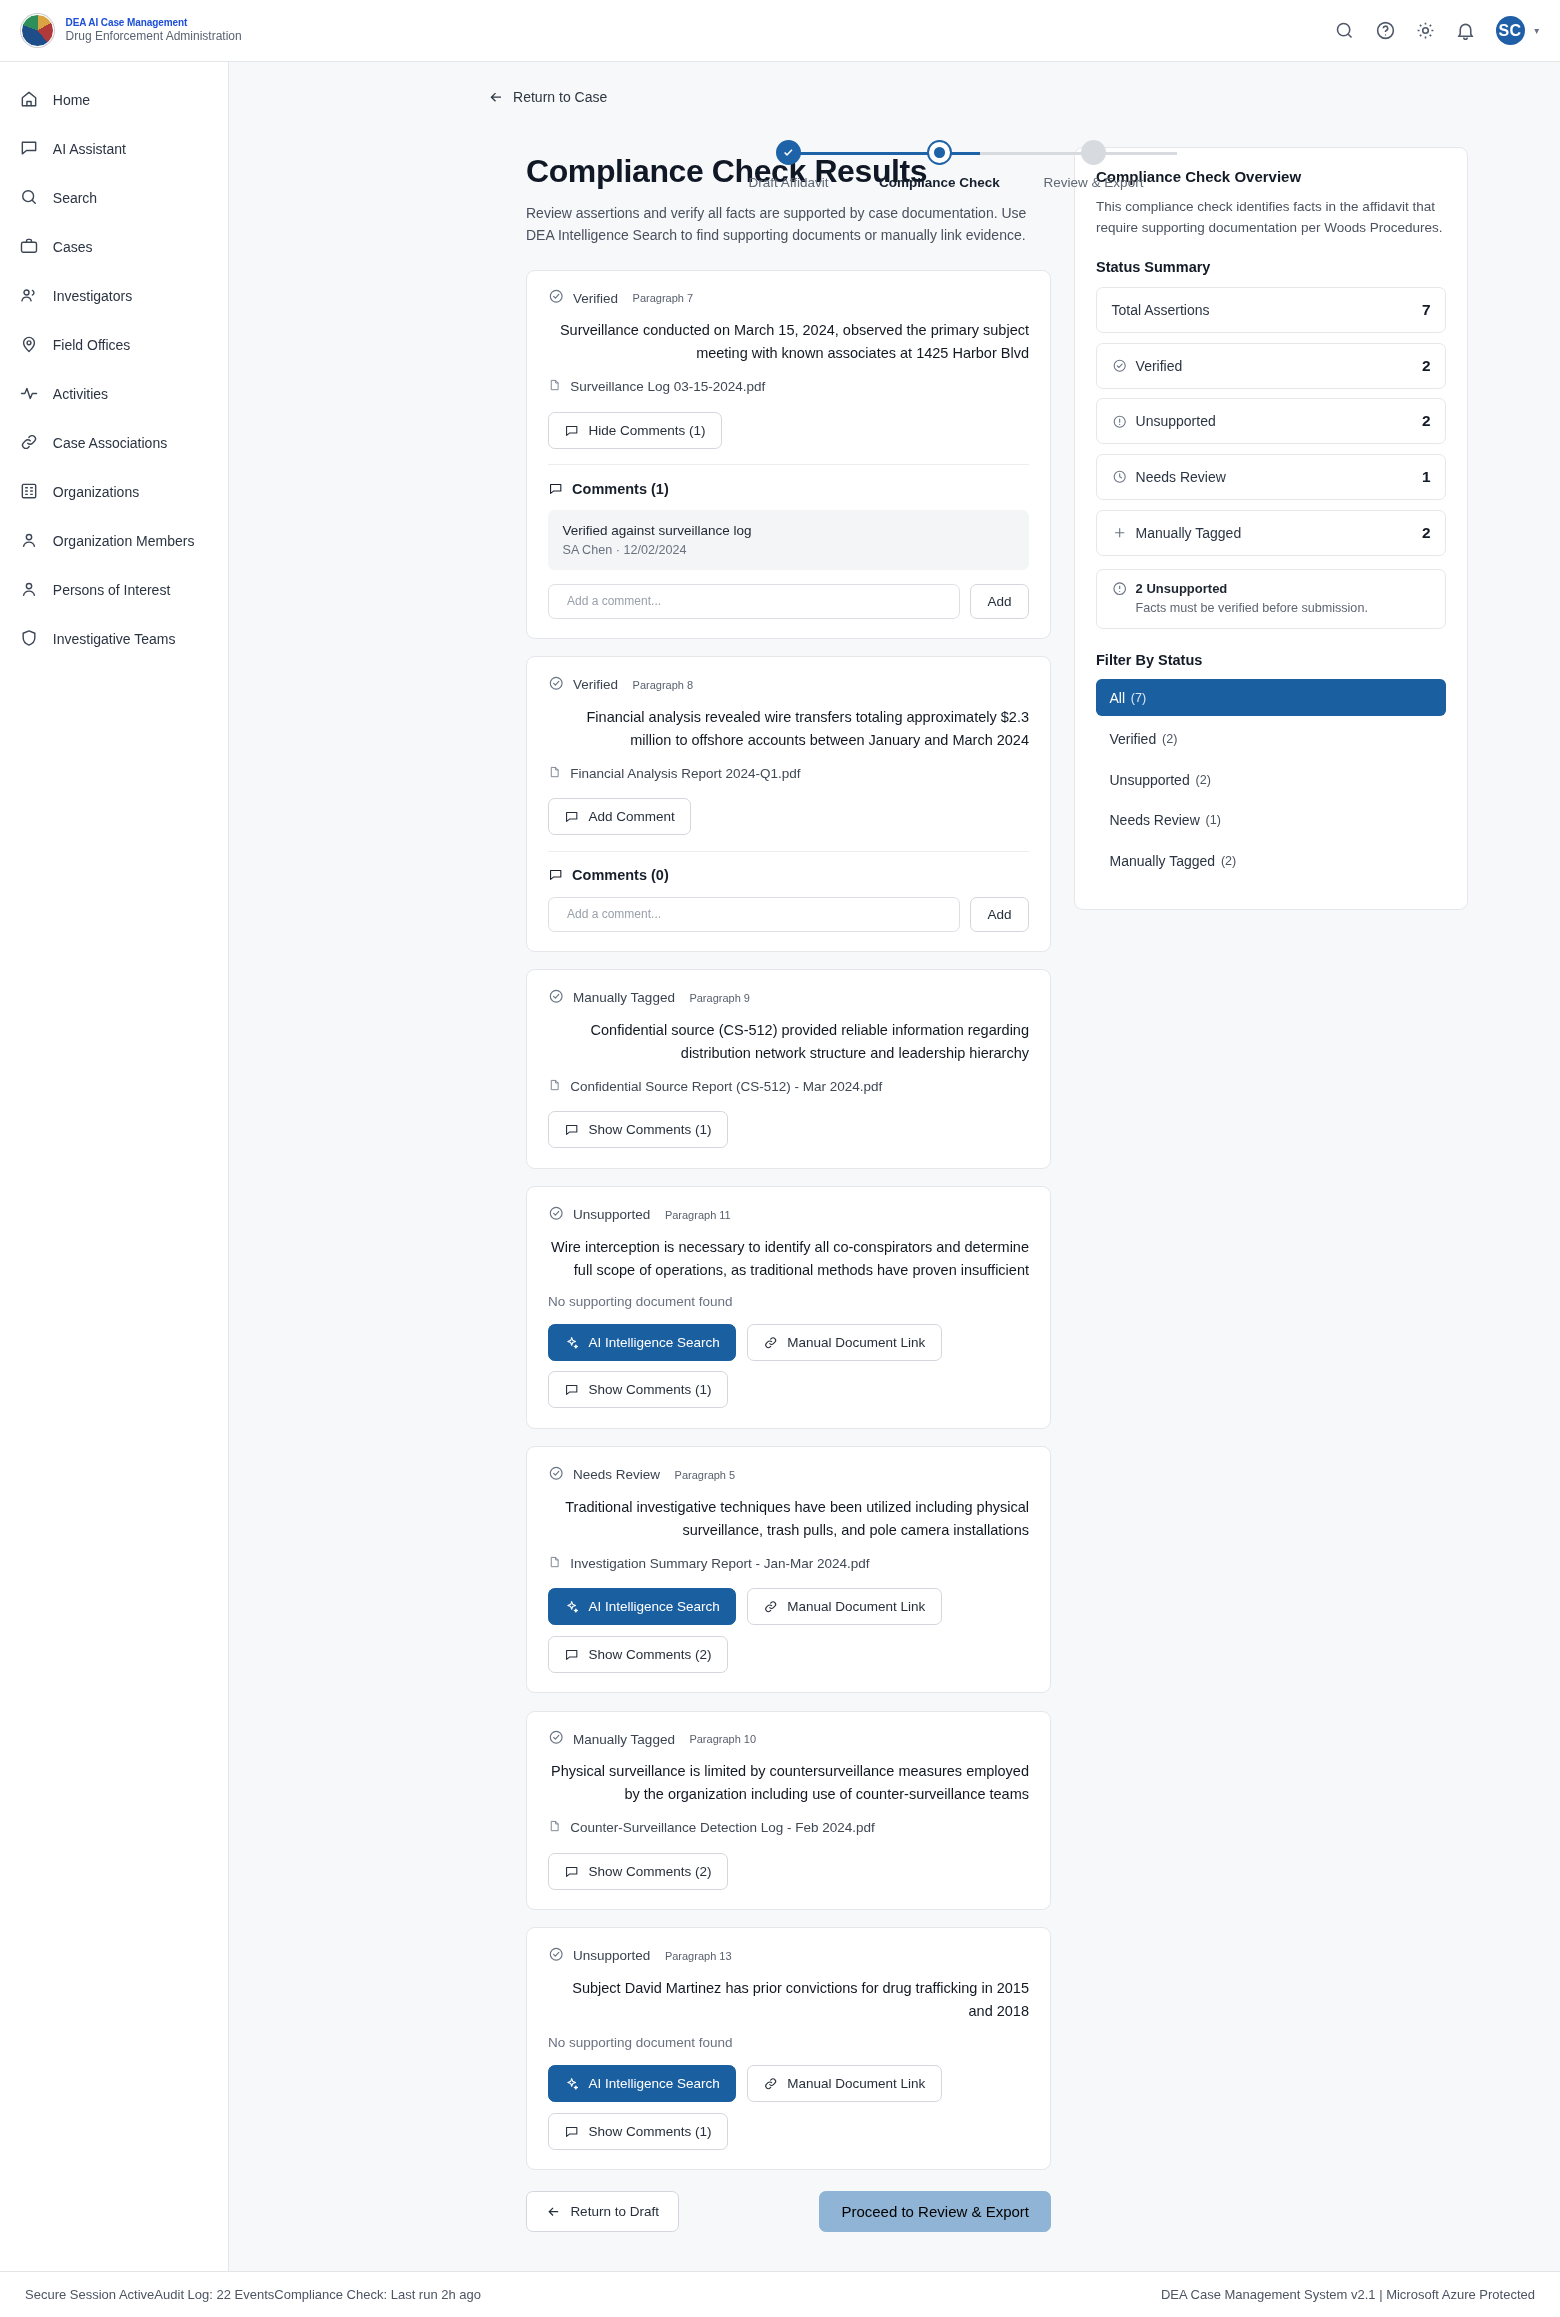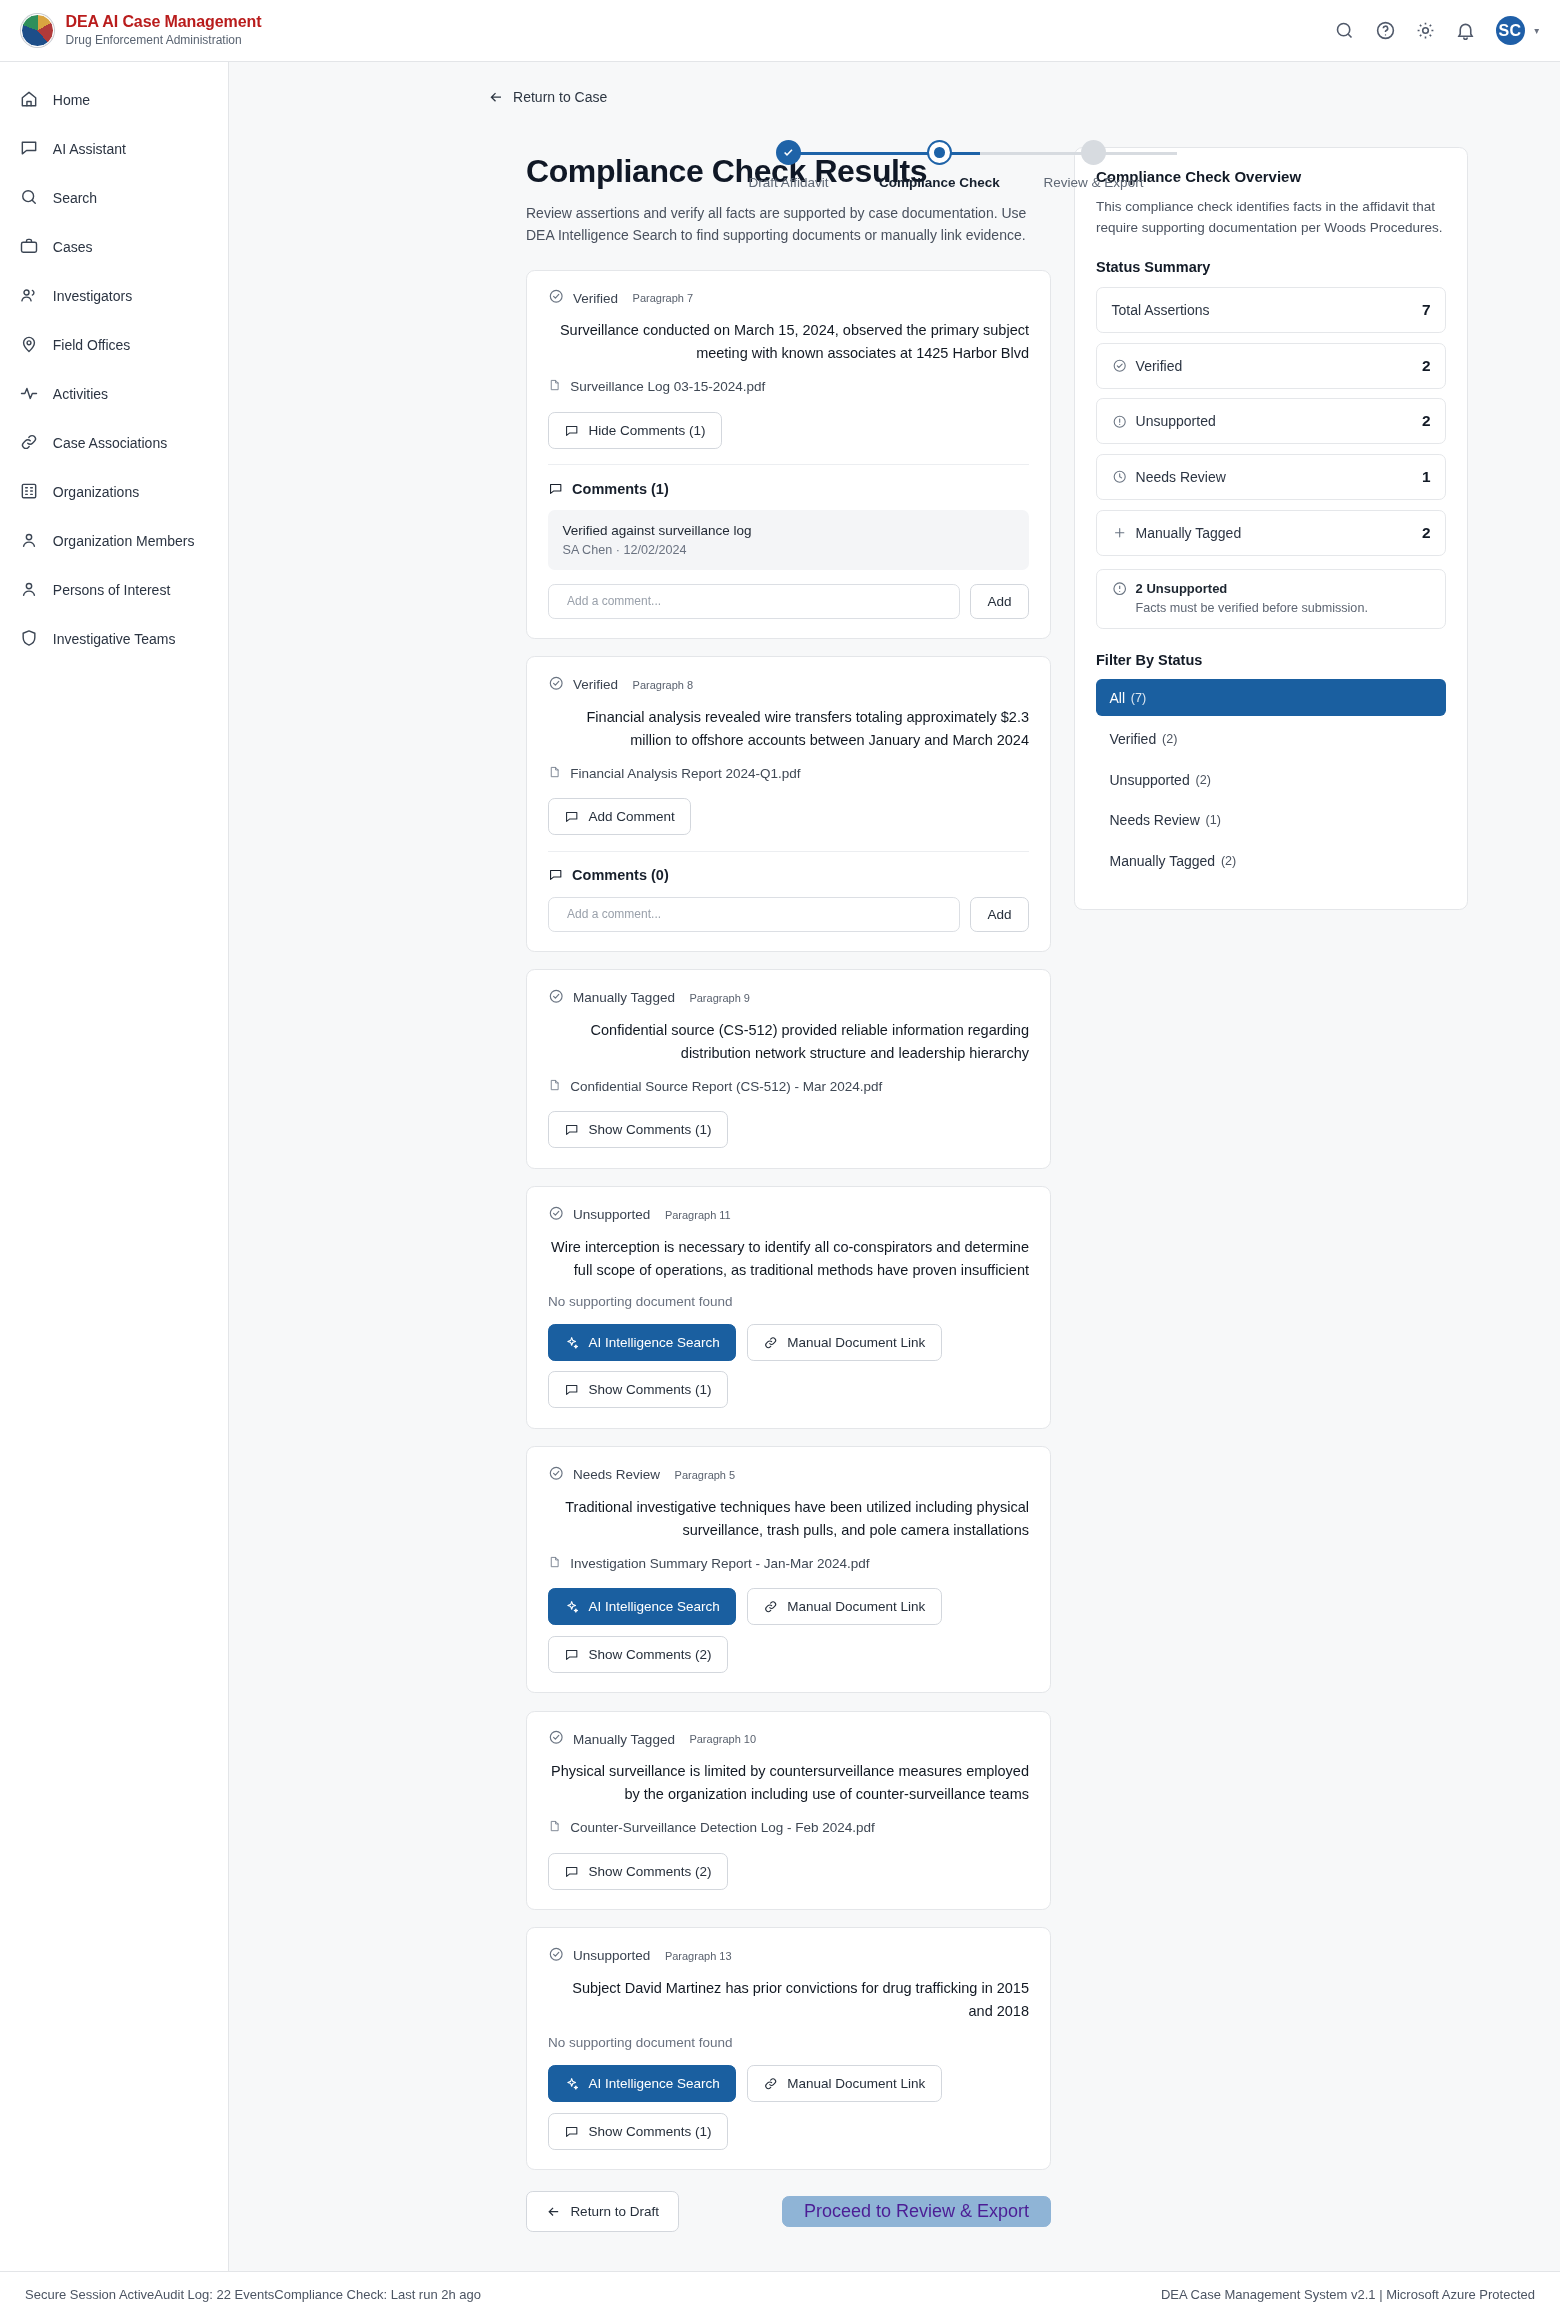--- a/index.html
+++ b/index.html
@@ -20,21 +20,21 @@
   }
   .brand { display:flex; align-items:center; gap:11.6px; }
   .logo {
     width:33px; height:33px; border-radius:50%;
     background:
       conic-gradient(from 200deg, #1d4e89 0deg 90deg, #2f8f5b 90deg 160deg,
                      #d9a441 160deg 220deg, #b03a3a 220deg 300deg, #1d4e89 300deg 360deg);
     border:1.9px solid #ffffff; box-shadow:0 0 0 1px #c9ccd1;
   }
   .brand-text { line-height:1.15; }
-  .brand-title { font-size:16px; font-weight:700; color:#b91c1c; letter-spacing:-0.1px; }
+  .brand-title { font-size:10px; font-weight:700; color:#1d4ed8; letter-spacing:-0.1px; }
   .brand-sub { font-size:12px; color:#5a6472; margin-top:1.9px; }
   .top-actions { margin-left:auto; display:flex; align-items:center; gap:19.3px; }
   .ticon { width:21px; height:21px; color:#50596a; display:block; }
   .avatar {
     width:29px; height:29px; border-radius:50%; background:#1f5fa8; color:#fff;
     font-size:16px; font-weight:700; display:flex; align-items:center; justify-content:center;
     letter-spacing:0.3px;
   }
   .caret { font-size:9.7px; color:#6b7280; margin-left:-9.7px; }
 
@@ -139,22 +139,22 @@
   .filter-item {
     height:37px; display:flex; align-items:center; padding:0 13.5px; border-radius:5.8px;
     font-size:14px; color:#2b3442; cursor:pointer; margin-bottom:3.9px;
   }
   .filter-item.active { background:#1a5fa0; color:#fff; }
   .filter-count { margin-left:5.8px; font-size:12.6px; opacity:0.85; }
 
   
   .footer-actions { display:flex; align-items:center; margin:21px 0 39px; }
   .btn-proceed {
-    margin-left:auto; height:31px; padding:0 21px; border-radius:6.8px; border:1px solid #8fb4d6;
-    background:#8fb4d6; color:#4c1d95; font-size:18px; cursor:pointer; font-family:inherit;
+    margin-left:auto; height:41px; padding:0 21px; border-radius:6.8px; border:1px solid #8fb4d6;
+    background:#8fb4d6; color:#000000; font-size:15px; cursor:pointer; font-family:inherit;
   }
   .btn-return-draft { height:41px; padding:0 19.3px; }
 
   
   .statusbar {
     height:46px; flex:0 0 46px; background:#fff; border-top:1px solid #e3e5e8;
     display:flex; align-items:center; padding:0 25px; font-size:13px; color:#4c5563; 
   }
   .status-right { margin-left:auto; color:#4c5563; }
 </style>

